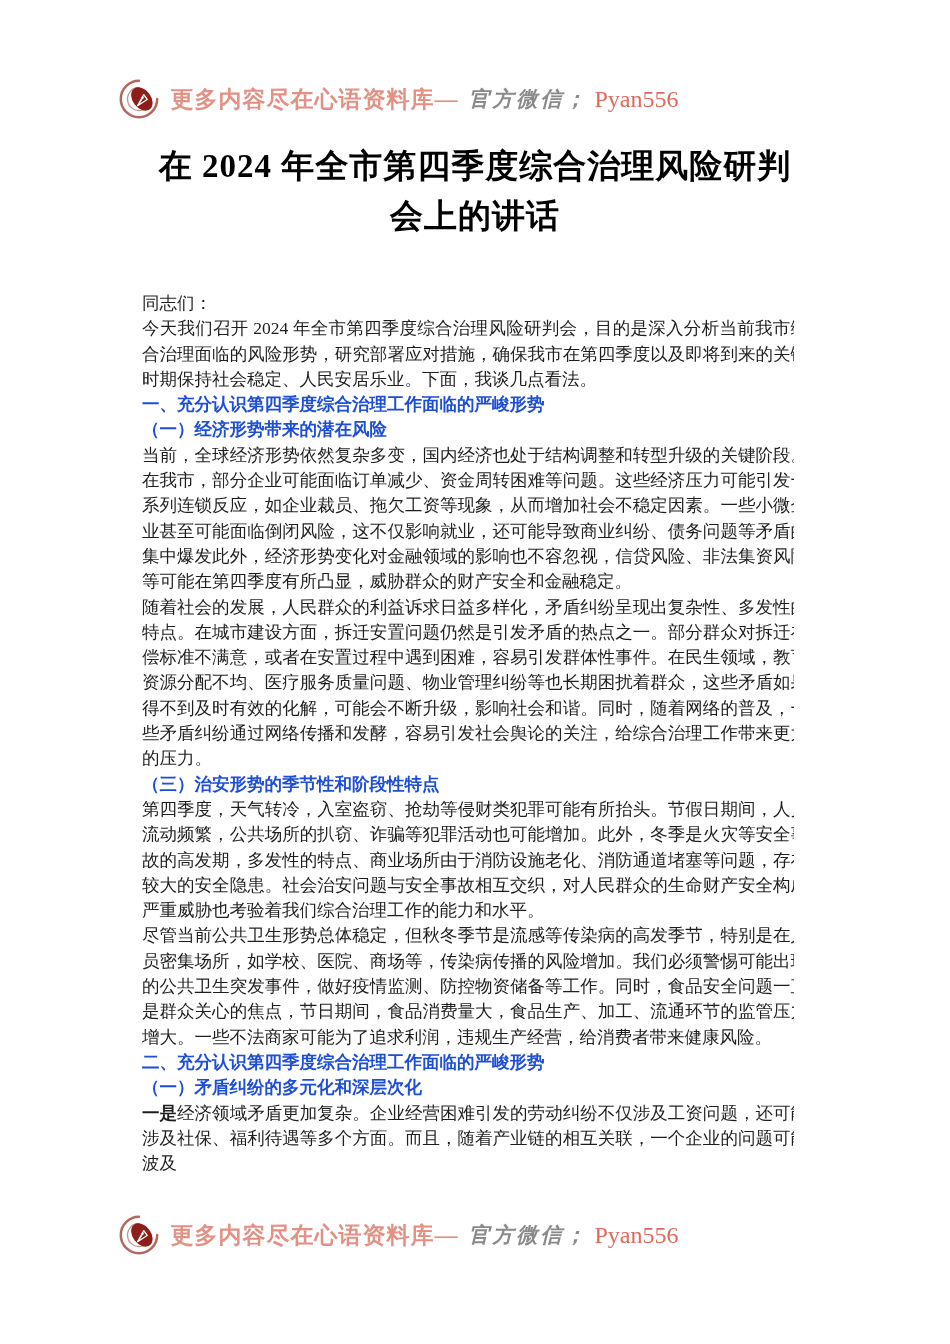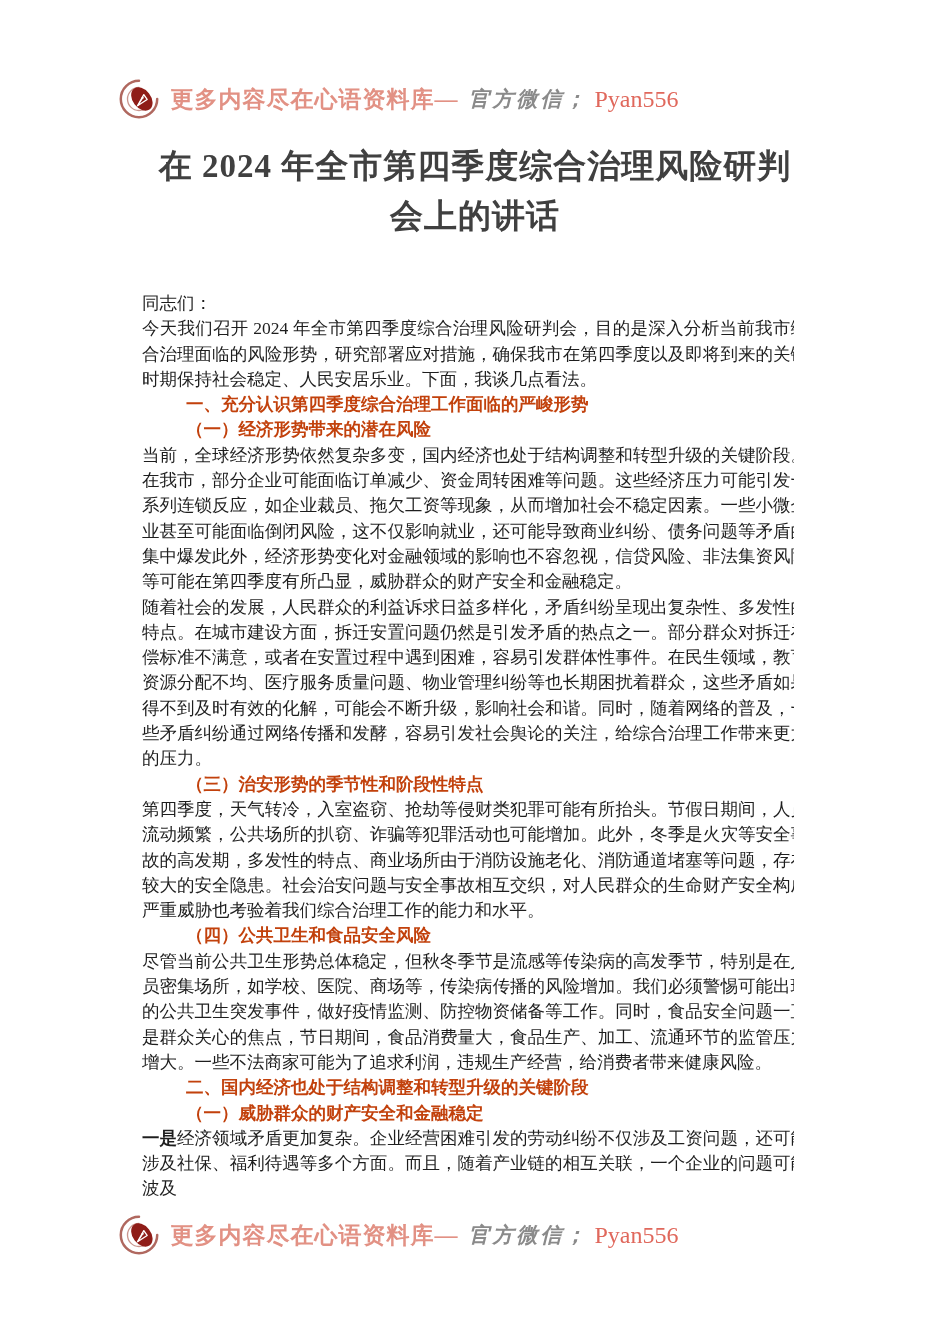--- a/index.html
+++ b/index.html
@@ -32,37 +32,36 @@
   .wm-id {
     font-size:24px; margin-left:6px;
     font-family:Liberation Serif, serif;
   }
 
   
   .doc-title {
     position:absolute; top:141px; left:142px; width:666px;
     text-align:center;
     font-size:33px; font-weight:bold; line-height:50px;
-    letter-spacing:1px; color:#404040;
+    letter-spacing:1px; color:#000000;
   }
 
   
   .doc-body {
     position:absolute; top:291px; left:142px; width:666px; height:915px;
     overflow:hidden;
     font-size:17.5px; line-height:25.3px;
     text-align:justify; text-justify:inter-character;
     color:#1e1e1e;
   }
   .para { margin:0; padding:0; }
   .para.h1, .para.h2 {
     font-family:Liberation Sans, sans-serif;
-    font-weight:bold; color:#c2410c;
+    font-weight:bold; color:#1d4ed8;
     text-align:left;
-    margin-left:44px;
   }
   .para b { font-weight:bold; }
 </style>
 </head>
 <body>
 
 <div class="page">
 
   <div class="wm wm-header">
     <svg class="wm-logo" viewBox="0 0 48 48" aria-hidden="true">
@@ -82,24 +81,23 @@
 
   <div class="doc-body">
       <p class="para body">同志们：</p>
       <p class="para body">今天我们召开 2024 年全市第四季度综合治理风险研判会，目的是深入分析当前我市综合治理面临的风险形势，研究部署应对措施，确保我市在第四季度以及即将到来的关键时期保持社会稳定、人民安居乐业。下面，我谈几点看法。</p>
       <p class="para h1">一、充分认识第四季度综合治理工作面临的严峻形势</p>
       <p class="para h2">（一）经济形势带来的潜在风险</p>
       <p class="para body">当前，全球经济形势依然复杂多变，国内经济也处于结构调整和转型升级的关键阶段。在我市，部分企业可能面临订单减少、资金周转困难等问题。这些经济压力可能引发一系列连锁反应，如企业裁员、拖欠工资等现象，从而增加社会不稳定因素。一些小微企业甚至可能面临倒闭风险，这不仅影响就业，还可能导致商业纠纷、债务问题等矛盾的集中爆发此外，经济形势变化对金融领域的影响也不容忽视，信贷风险、非法集资风险等可能在第四季度有所凸显，威胁群众的财产安全和金融稳定。</p>
       <p class="para body">随着社会的发展，人民群众的利益诉求日益多样化，矛盾纠纷呈现出复杂性、多发性的特点。在城市建设方面，拆迁安置问题仍然是引发矛盾的热点之一。部分群众对拆迁补偿标准不满意，或者在安置过程中遇到困难，容易引发群体性事件。在民生领域，教育资源分配不均、医疗服务质量问题、物业管理纠纷等也长期困扰着群众，这些矛盾如果得不到及时有效的化解，可能会不断升级，影响社会和谐。同时，随着网络的普及，一些矛盾纠纷通过网络传播和发酵，容易引发社会舆论的关注，给综合治理工作带来更大的压力。</p>
       <p class="para h2">（三）治安形势的季节性和阶段性特点</p>
       <p class="para body">第四季度，天气转冷，入室盗窃、抢劫等侵财类犯罪可能有所抬头。节假日期间，人员流动频繁，公共场所的扒窃、诈骗等犯罪活动也可能增加。此外，冬季是火灾等安全事故的高发期，多发性的特点、商业场所由于消防设施老化、消防通道堵塞等问题，存在较大的安全隐患。社会治安问题与安全事故相互交织，对人民群众的生命财产安全构成严重威胁也考验着我们综合治理工作的能力和水平。</p>
-      <p class="para h2">（四）公共卫生和食品安全风险</p>
       <p class="para body">尽管当前公共卫生形势总体稳定，但秋冬季节是流感等传染病的高发季节，特别是在人员密集场所，如学校、医院、商场等，传染病传播的风险增加。我们必须警惕可能出现的公共卫生突发事件，做好疫情监测、防控物资储备等工作。同时，食品安全问题一直是群众关心的焦点，节日期间，食品消费量大，食品生产、加工、流通环节的监管压力增大。一些不法商家可能为了追求利润，违规生产经营，给消费者带来健康风险。</p>
-      <p class="para h1">二、国内经济也处于结构调整和转型升级的关键阶段</p>
-      <p class="para h2">（一）威胁群众的财产安全和金融稳定</p>
+      <p class="para h1">二、充分认识第四季度综合治理工作面临的严峻形势</p>
+      <p class="para h2">（一）矛盾纠纷的多元化和深层次化</p>
       <p class="para body"><b>一是</b>经济领域矛盾更加复杂。企业经营困难引发的劳动纠纷不仅涉及工资问题，还可能涉及社保、福利待遇等多个方面。而且，随着产业链的相互关联，一个企业的问题可能波及</p>
     </div>
 
   <div class="wm wm-footer">
     <svg class="wm-logo" viewBox="0 0 48 48" aria-hidden="true">
       <path d="M24 5 a19 19 0 1 0 19 19" fill="none" stroke="#b0685f" stroke-width="2.6" stroke-linecap="round"></path>
       <path d="M24 12 a12 12 0 1 0 12 12" fill="none" stroke="#c9968e" stroke-width="1.4" stroke-linecap="round"></path>
       <ellipse cx="27" cy="24" rx="9.5" ry="13.5" fill="#8f1d18" transform="rotate(-38 27 24)"></ellipse>
       <path d="M22.5 31 L29 19.5 L32.5 24.5 Z" fill="none" stroke="#ffffff" stroke-width="1.4" stroke-linejoin="round"></path>
       <path d="M22.5 31 L27.5 23.5" stroke="#ffffff" stroke-width="1.2"></path>

